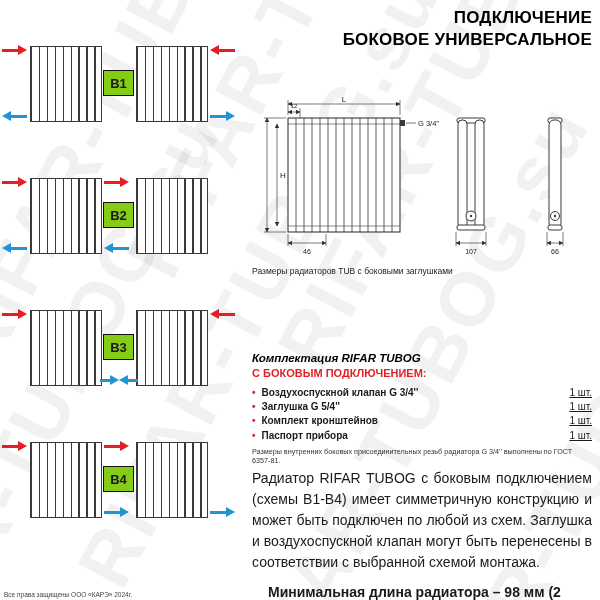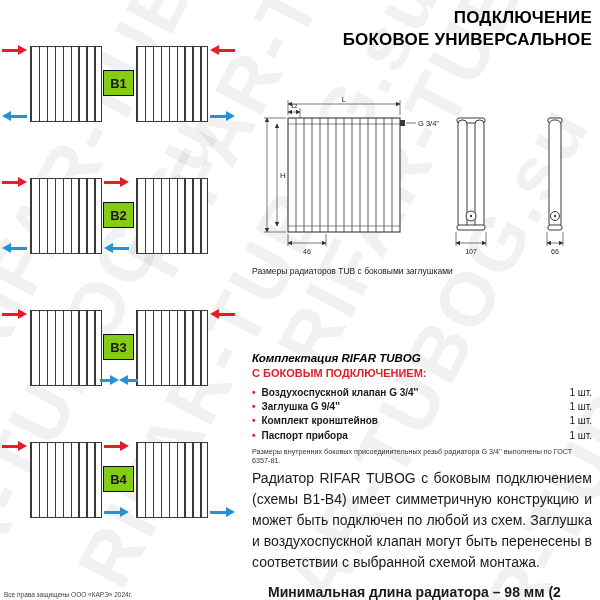--- a/index.html
+++ b/index.html
@@ -52,21 +52,21 @@
   .tech-wrap svg text{font-family:"Liberation Sans",sans-serif;fill:#1a1a1a;}
   .tech-caption{position:absolute;left:252px;top:266px;font-size:8.5px;color:#222;}
 
   
   .equip{position:absolute;left:252px;top:352px;width:340px;}
   .eq-h1{font-size:11.5px;font-weight:700;color:#000;font-style:italic;}
   .eq-h2{font-size:11px;font-weight:700;color:#e31e24;margin-top:3px;}
   .eq-list{margin-top:7px;}
   .eq-row{display:flex;font-size:10px;font-weight:600;line-height:1.42;}
   .eq-row::before{content:"•";color:#e31e24;margin-right:6px;font-weight:700;}
-  .qty{margin-left:auto;font-weight:400;}
+  .qty{margin-left:auto;font-weight:400;text-decoration:underline;}
   .eq-note{margin-top:4px;font-size:7.2px;color:#333;}
 
   
   .desc{position:absolute;left:252px;top:468px;width:340px;font-size:14px;
         line-height:1.5;text-align:justify;}
   .min-len{margin-top:9px;font-weight:700;text-align:left;margin-left:16px;}
 
   
   .footer{position:absolute;left:4px;bottom:2px;font-size:6.5px;color:#444;}
 </style>
@@ -202,21 +202,21 @@
 
   <div class="equip">
     <div class="eq-h1">Комплектация RIFAR TUBOG</div>
     <div class="eq-h2">С БОКОВЫМ ПОДКЛЮЧЕНИЕМ:</div>
     <div class="eq-list">
       <div class="eq-row">
         <span>Воздухоспускной клапан G 3/4''</span>
         <span class="qty">1 шт.</span>
       </div>
       <div class="eq-row">
-        <span>Заглушка G 9/4''</span>
+        <span>Заглушка G 5/4''</span>
         <span class="qty">1 шт.</span>
       </div>
       <div class="eq-row">
         <span>Комплект кронштейнов</span>
         <span class="qty">1 шт.</span>
       </div>
       <div class="eq-row">
         <span>Паспорт прибора</span>
         <span class="qty">1 шт.</span>
       </div>

